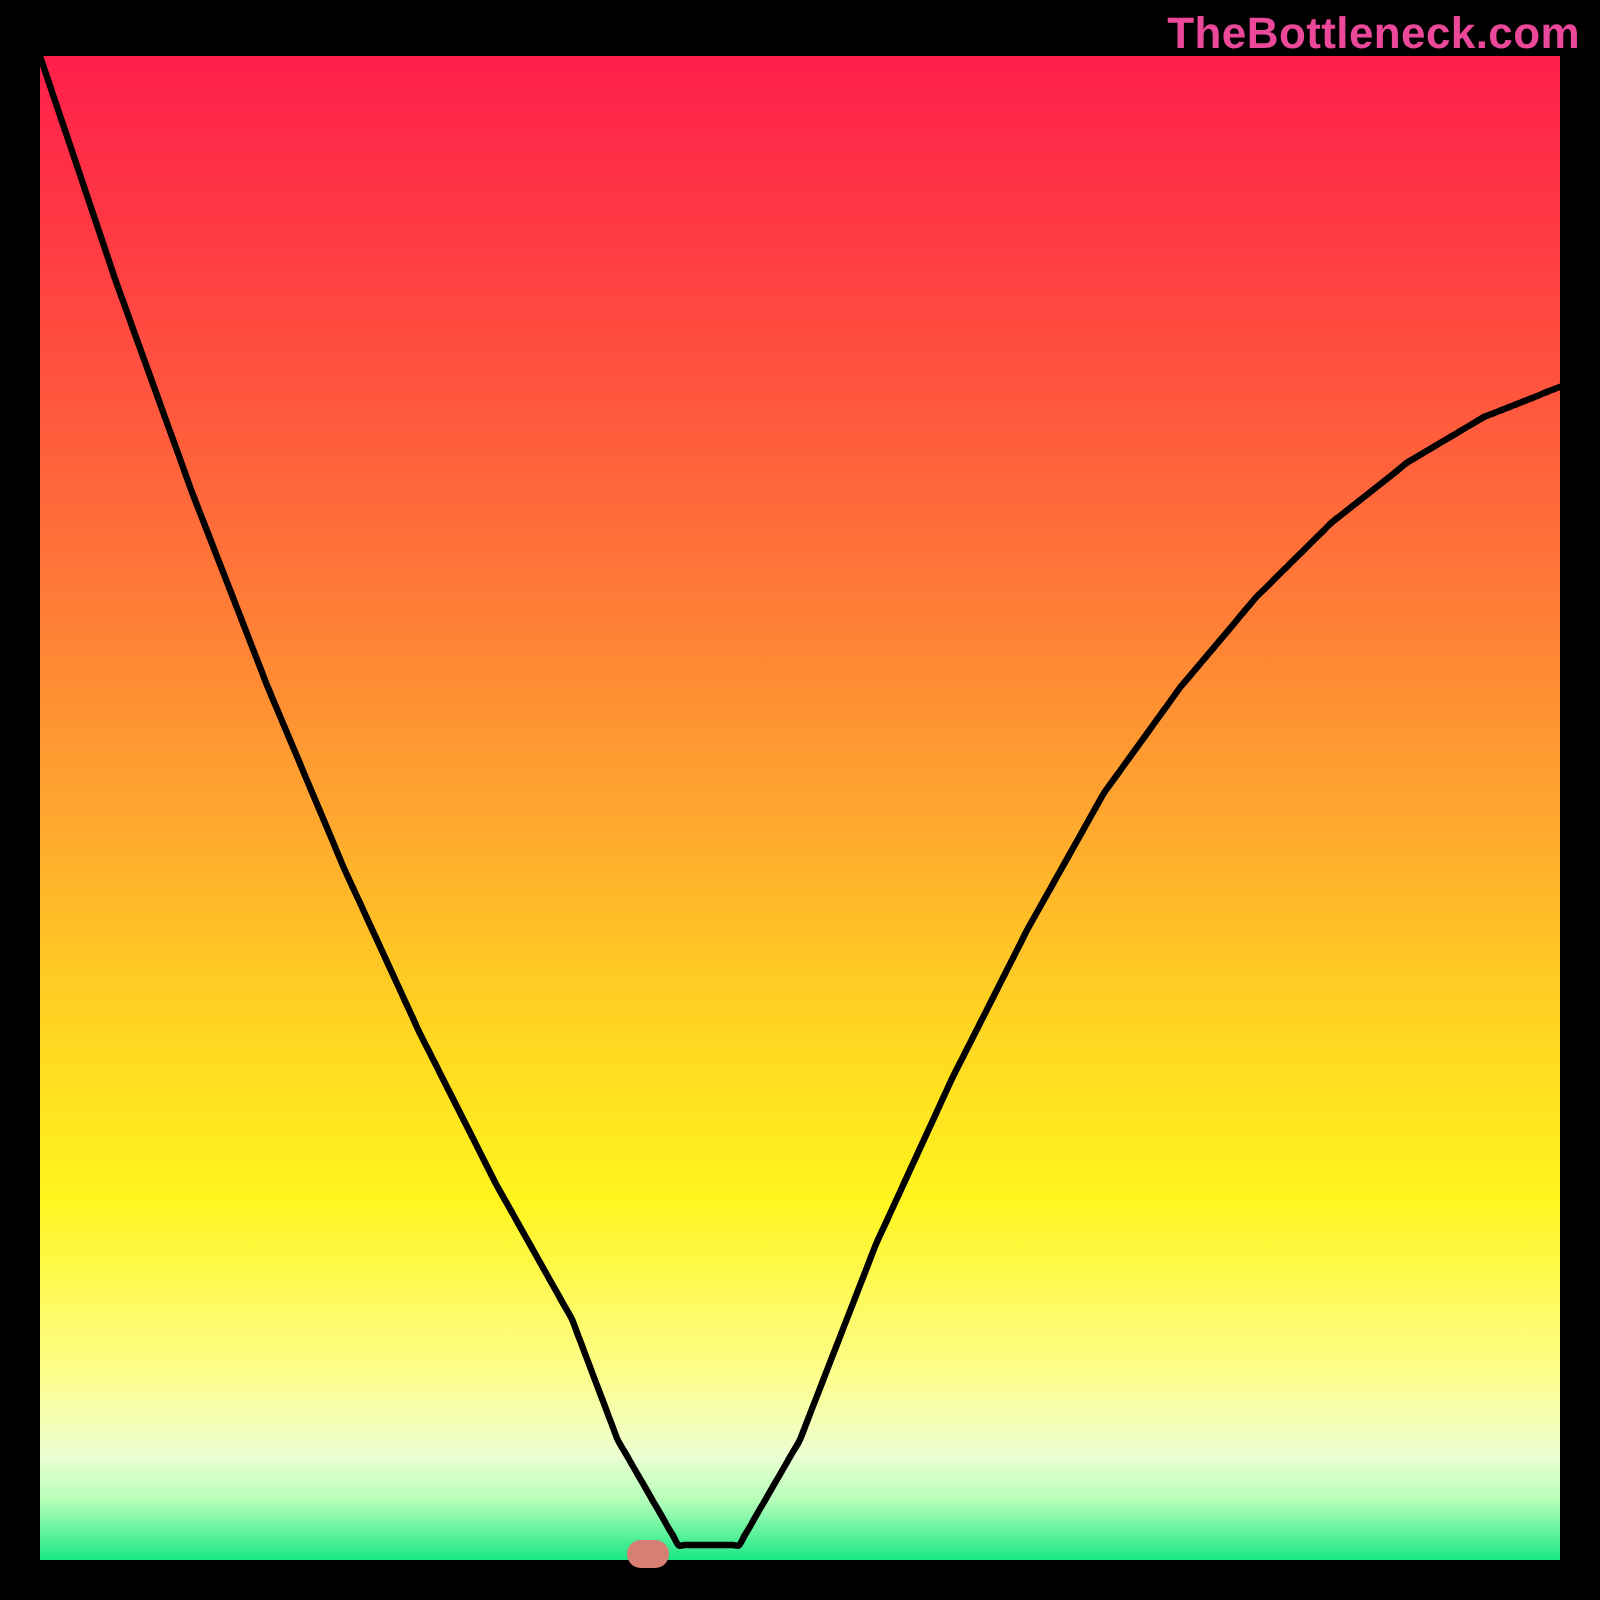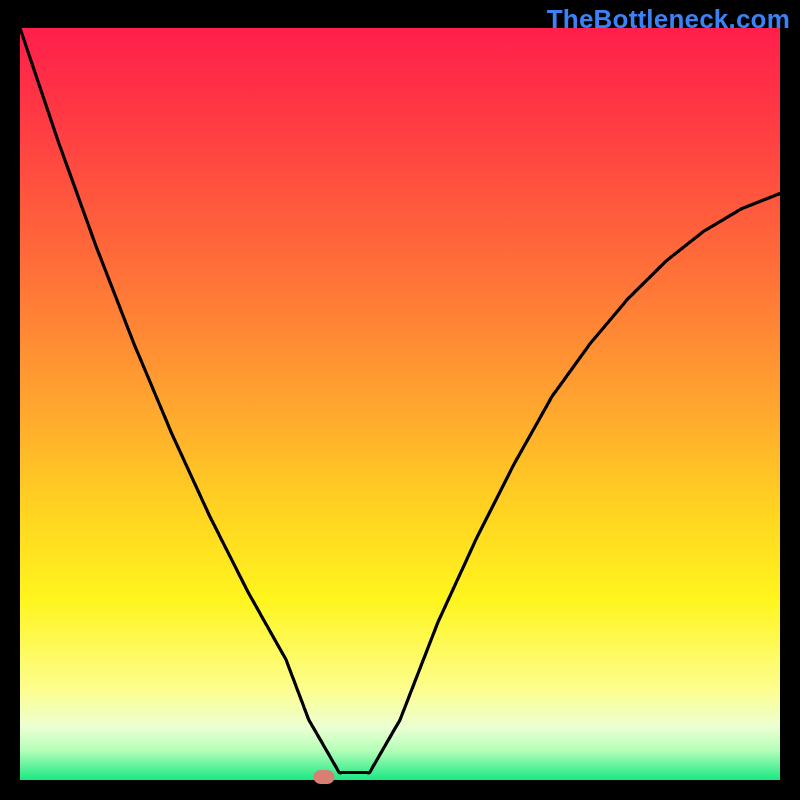--- a/index.html
+++ b/index.html
@@ -14,22 +14,22 @@
   .frame {
     position: relative;
     width: 800px;
     height: 800px;
     background: #000;
   }
   .watermark {
     position: absolute;
     top: 4px;
     right: 10px;
-    color: #3b82f6;
-    font-size: 26px;
+    color: #ec4899;
+    font-size: 22px;
     font-weight: 600;
     letter-spacing: 0.2px;
     z-index: 10;
   }
   .plot-area {
     position: absolute;
     left: 20px;
     top: 28px;
     width: 760px;
     height: 752px;

